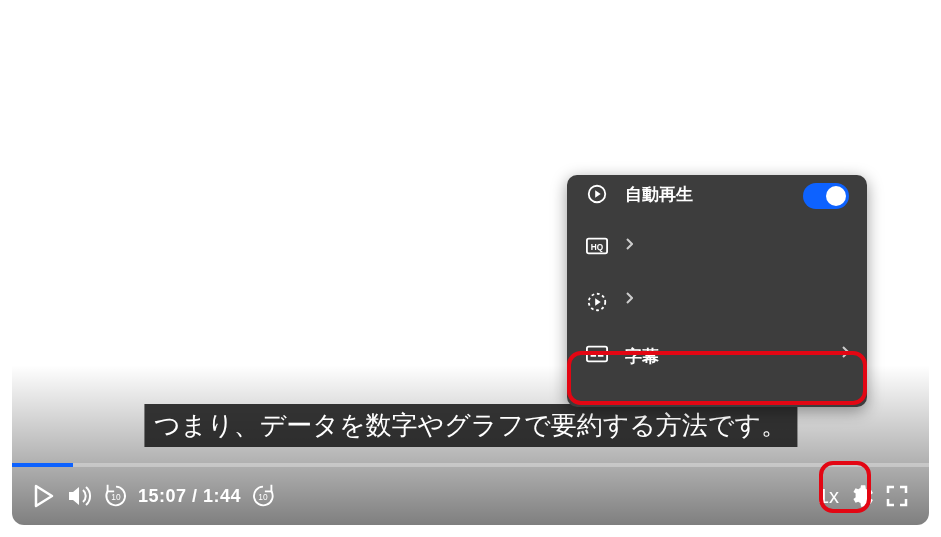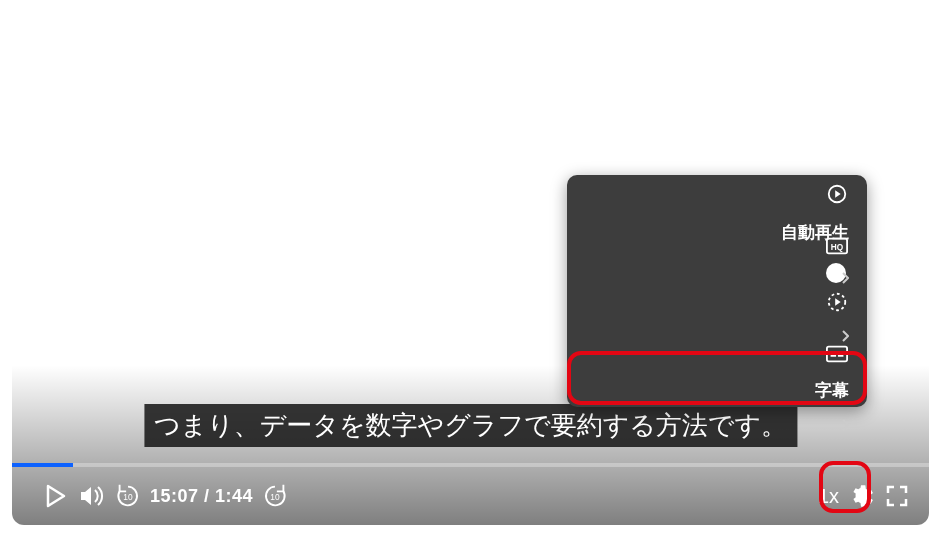--- a/index.html
+++ b/index.html
@@ -68,21 +68,20 @@
     height:100%; background:#0d62ff; width:6.7%;
   }
 
   
   .controls {
     position:absolute; left:0; right:0; bottom:0; height:58px;
     display:flex; align-items:center;
     padding:0 18px;
     gap:8px;
     color:#fff;
-    margin-left:12px;
   }
   .controls .spacer { flex:1; }
   .ctl {
     display:flex; align-items:center; justify-content:center;
     width:28px; height:28px;
     cursor:pointer;
   }
   .ctl svg { display:block; }
   .time { font-size:18px; font-weight:600; letter-spacing:0.5px; white-space:nowrap; }
   .speed-label { font-size:20px; font-weight:400; }
@@ -93,29 +92,28 @@
     right:62px;
     bottom:118px;
     width:300px;
     background:#3d3d3d;
     border-radius:10px;
     padding:8px 0;
     color:#fff;
     box-shadow:0 4px 16px rgba(0,0,0,0.4);
   }
   .menu-row {
-    display:flex; align-items:flex-end;
+    display:flex; align-items:flex-start;
     height:54px;
     padding:0 18px;
     gap:16px;
     cursor:pointer;
     position:relative;
-    flex-direction:column;
-  }
-  .menu-row .mi { width:24px; display:flex; align-items:center; justify-content:center;margin-left:40px;}
+  }
+  .menu-row .mi { width:24px; display:flex; align-items:center; justify-content:center;}
   .menu-row .ml { flex:1; font-size:17px; font-weight:600; }
   .menu-row .chev { color:#ccc; }
   .toggle {
     width:46px; height:26px; border-radius:13px; background:#0d62ff;
     position:relative;
   }
   .toggle::after{
     content:""; position:absolute; right:3px; top:3px;
     width:20px; height:20px; border-radius:50%; background:#fff;
   }

